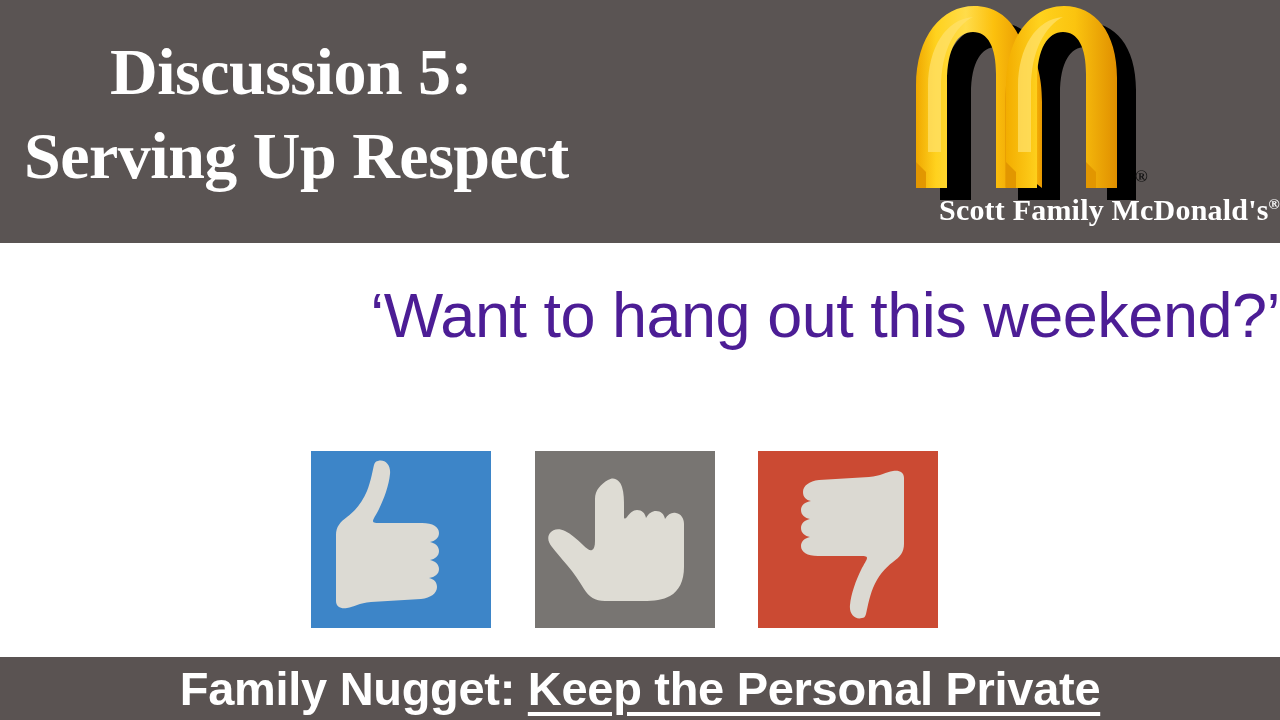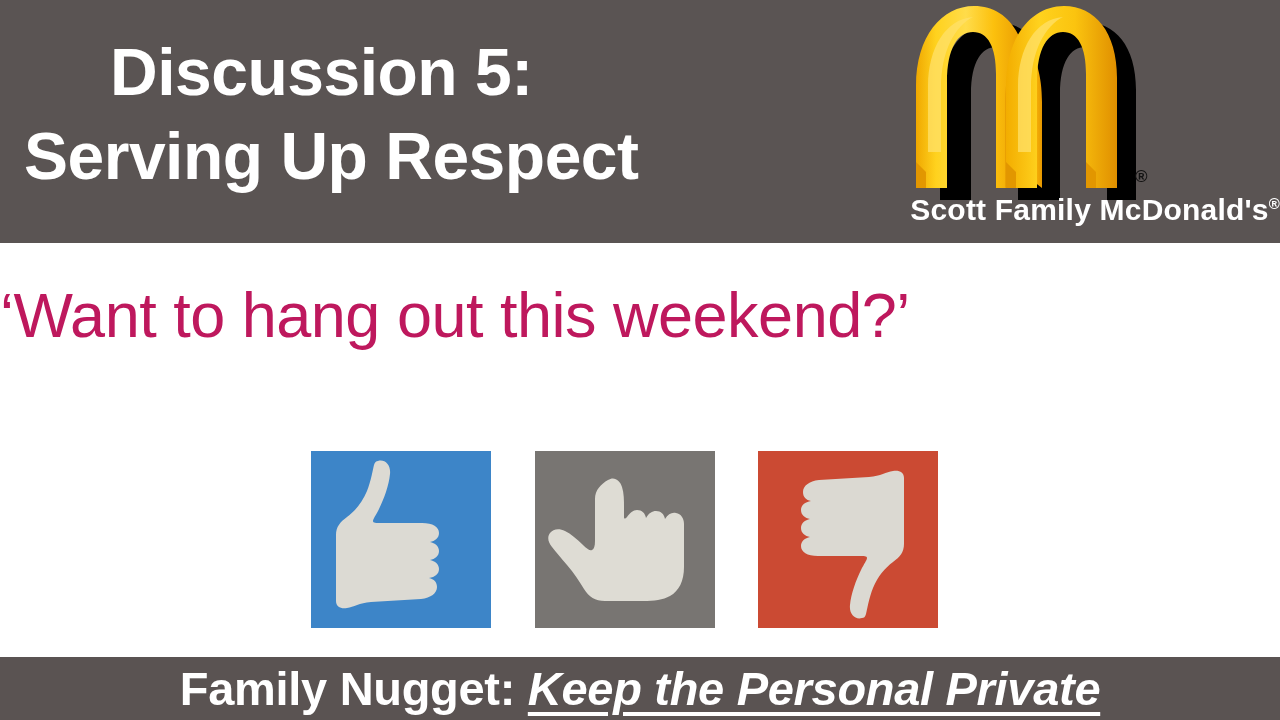--- a/index.html
+++ b/index.html
@@ -20,20 +20,21 @@
   }
 
   
   .header-bar {
     position: absolute;
     left: 0;
     top: 0;
     width: 1280px;
     height: 243px;
     background: #5a5453;
+    font-family: Liberation Serif, serif;
   }
   .title-block {
     position: absolute;
     left: 0;
     top: 30px;
     width: 700px;
     color: #ffffff;
     font-weight: bold;
     font-size: 66px;
     line-height: 84px;
@@ -94,22 +95,22 @@
     vertical-align: super;
     line-height: 0;
   }
 
   
   .quote {
     position: absolute;
     left: 0;
     top: 277px;
     width: 1280px;
-    text-align: left;
-    color: #be185d;
+    text-align: right;
+    color: #4c1d95;
     font-size: 63px;
     font-weight: normal;
     line-height: 76px;
     letter-spacing: -0.5px;
     white-space: nowrap;
   }
 
   
   .reactions {
     position: absolute;
@@ -153,21 +154,20 @@
     font-weight: bold;
     font-size: 47px;
     line-height: 54px;
     letter-spacing: -0.3px;
     white-space: nowrap;
   }
   .footer-underlined {
     text-decoration: underline;
     text-decoration-thickness: 4px;
     text-underline-offset: 7px;
-    font-style: italic;
   }
 </style>
 </head>
 <body>
 
 <div id="slide" style="background: rgb(255, 255, 255);">
 
   <div class="header-bar" style="background: rgb(90, 84, 83);">
 
     <div class="title-block">

